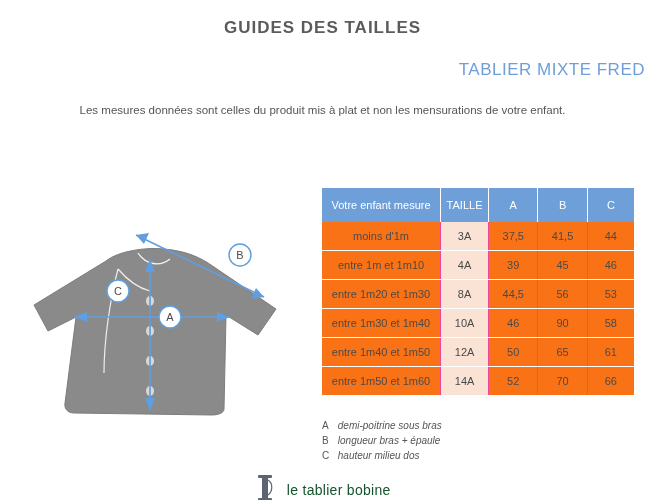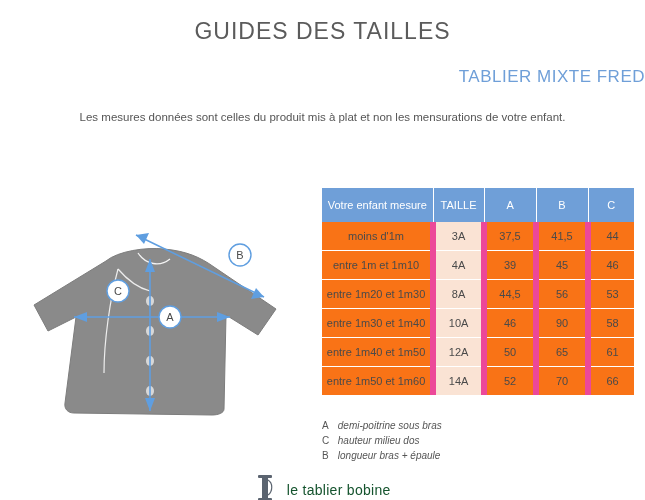--- a/index.html
+++ b/index.html
@@ -15,25 +15,25 @@
     overflow: hidden;
     position: relative;
   }
   .page {
     position: relative;
     width: 645px;
     height: 500px;
   }
   .title {
     text-align: center;
-    font-size: 23px;
+    font-size: 17px;
     letter-spacing: 1px;
     color: #5b5b5b;
     margin-top: 18px;
-    font-weight: normal;
+    font-weight: bold;
   }
   .subtitle {
     text-align: right;
     font-size: 17px;
     letter-spacing: 0.5px;
     color: #6f9fd8;
     margin-top: 22px;
     font-weight: normal;
   }
   .intro {
@@ -82,21 +82,21 @@
     border-right: 1px solid #ffffff;
     text-align: center;
   }
   table.sizes th:last-child { border-right: none; }
   table.sizes th.measure-col { text-align: center; width: 132px; }
   table.sizes td {
     padding: 8px 4px;
     text-align: center;
     color: #4a4a4a;
     border-bottom: 1px solid #ffffff;
-    border-right: 6px solid #ec4899;
+    border-right: 1px solid #ec4899;
     font-size: 11px;
   }
   table.sizes td:last-child { border-right: none; }
   table.sizes tr:last-child td { border-bottom: none; }
   table.sizes td.label-cell { width: 132px; }
   table.sizes td.size-cell {
     background: #fae3d4;
     width: 40px;
   }
   table.sizes td.val-cell { width: 46px; }
@@ -269,26 +269,26 @@
       </tbody>
     </table>
   </div>
 
   <div class="legend">
     <div class="row">
       <span class="key">A</span>
       <span class="desc">demi-poitrine sous bras</span>
     </div>
     <div class="row">
+      <span class="key">B</span>
+      <span class="desc">longueur bras + épaule</span>
+    </div>
+    <div class="row">
       <span class="key">C</span>
       <span class="desc">hauteur milieu dos</span>
-    </div>
-    <div class="row">
-      <span class="key">B</span>
-      <span class="desc">longueur bras + épaule</span>
     </div>
   </div>
 
   <div class="footer">
     <span class="logo">
       <svg width="22" height="28" viewBox="0 0 22 28">
         <rect x="4" y="1" width="14" height="3" rx="1" fill="#5b6470"></rect>
         <rect x="4" y="24" width="14" height="3" rx="1" fill="#5b6470"></rect>
         <rect x="8" y="4" width="6" height="20" fill="#5b6470"></rect>
         <path d="M14 6 C 19 9, 19 17, 14 21" fill="none" stroke="#5b6470" stroke-width="1.2"></path>

